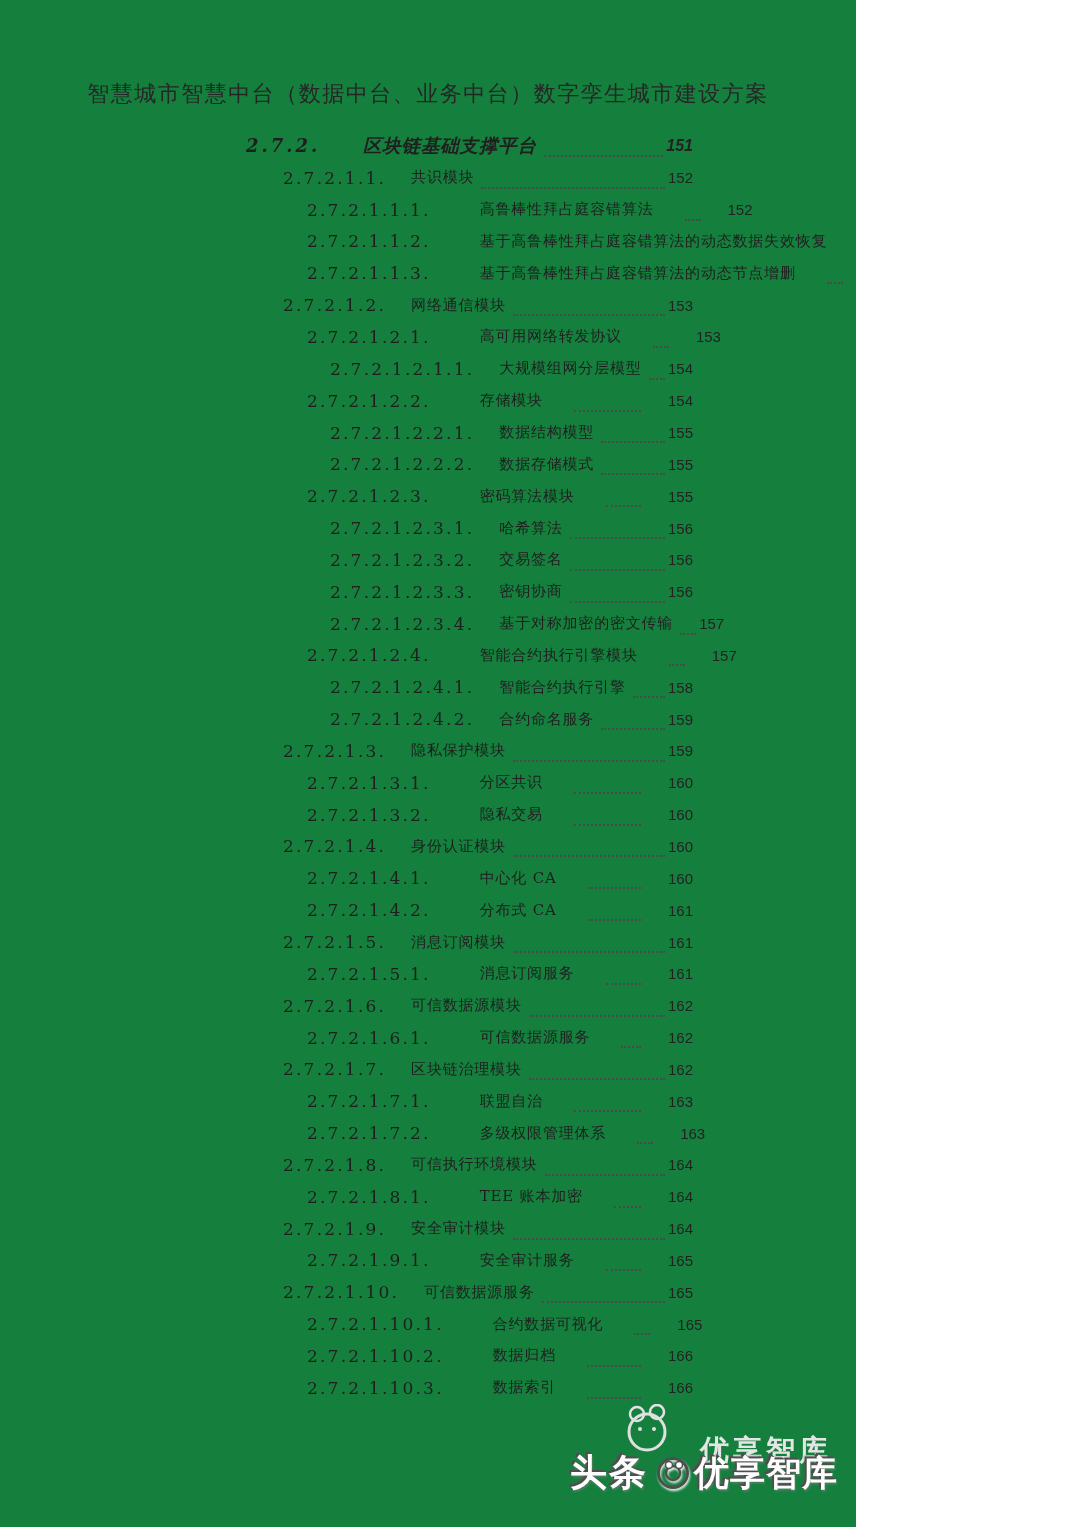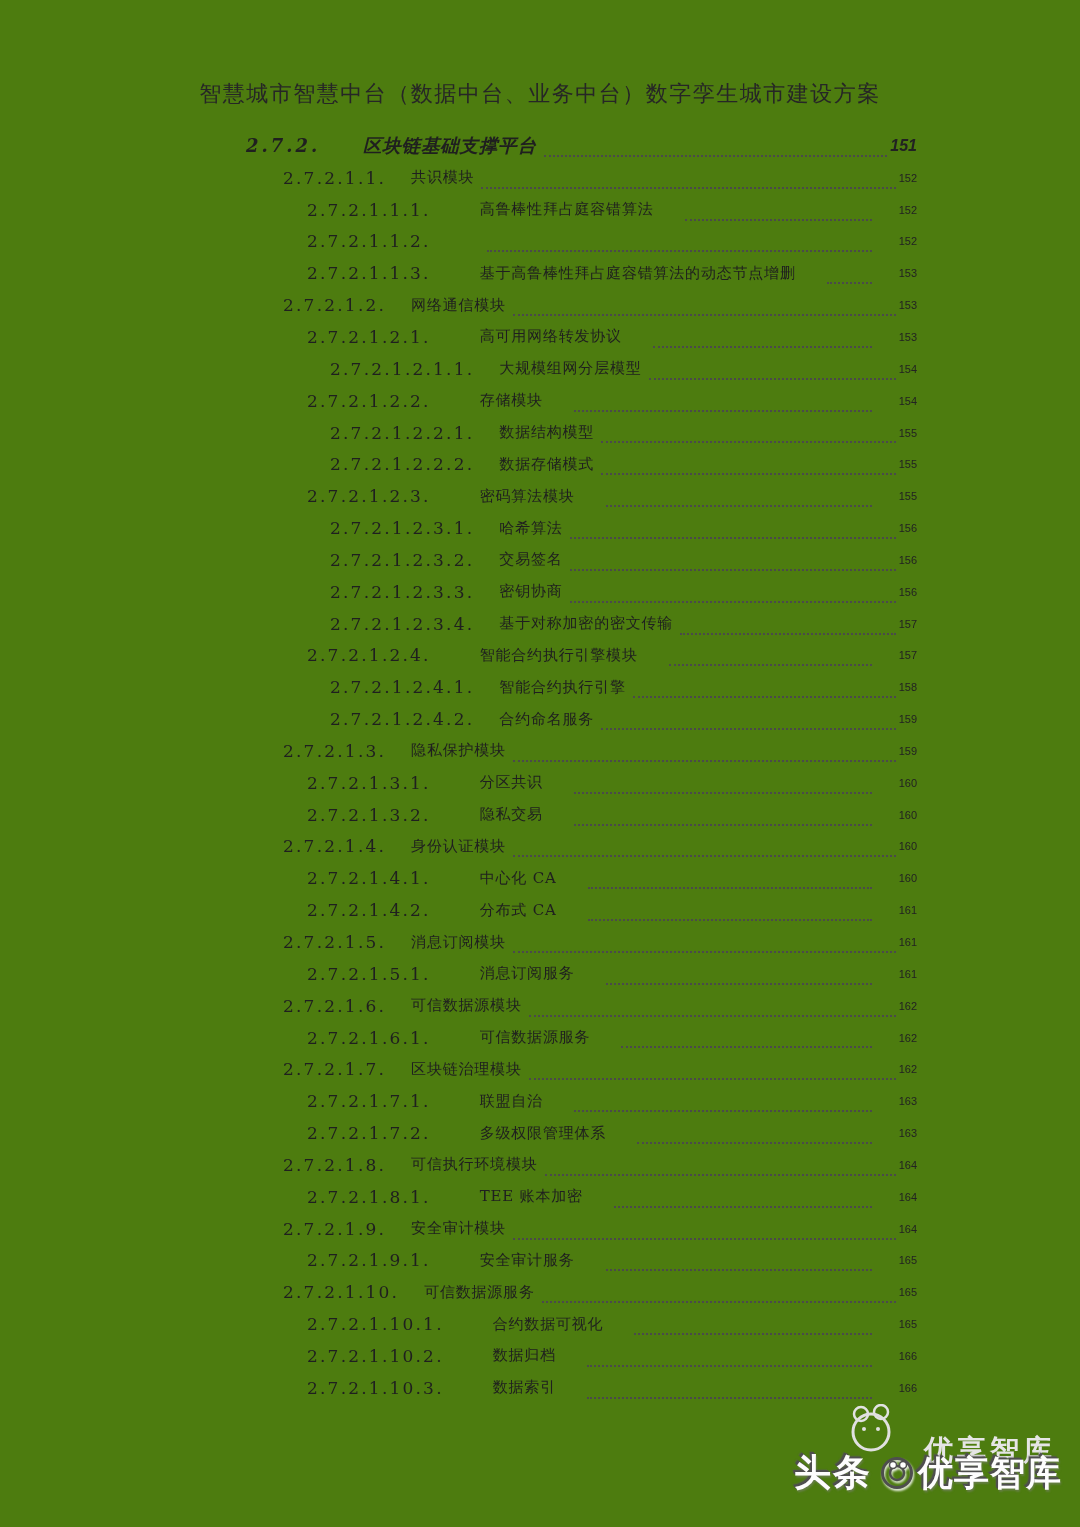--- a/index.html
+++ b/index.html
@@ -1,19 +1,19 @@
 <!DOCTYPE html>
 <html><head>
 <meta charset="utf-8">
 <style>
   html,body{margin:0;padding:0;background:#ffffff;}
   .page{
     position:relative;
-    width:1080px;height:1527px;
-    background:#4d7c0f;
+    width:856px;height:1527px;
+    background:#15803d;
     font-family:"DejaVu Serif",serif;
     overflow:hidden;
   }
   
   .doc-header{
     position:absolute;top:79px;left:0;right:0;
     text-align:center;
     font-size:22px;color:#262626;letter-spacing:1.5px;
     white-space:nowrap;
   }
@@ -34,21 +34,21 @@
     font-size:15px;letter-spacing:0.8px;white-space:nowrap;
   }
   .leader{
     flex:1 1 auto;min-width:16px;
     border-bottom:2px dotted #4a4a4a;
     align-self:flex-end;
     margin:0 3px 5px 7px;
   }
   .pg{
     font-family:"Liberation Sans",sans-serif;
-    font-size:11px;color:#222222;white-space:nowrap;
+    font-size:15px;color:#222222;white-space:nowrap;
   }
   .l1{padding-left:37px;}
   .l2{padding-left:61px;gap:24px;}
   .l3{padding-left:84px;}
   .em{font-style:italic;font-weight:bold;}
   .em .num{font-size:18px;min-width:92px;letter-spacing:3px;}
   .em .t{font-size:18.5px;}
   .em .pg{font-weight:bold;font-size:16px;}
   
   .watermark{
@@ -100,20 +100,21 @@
         <span class="pg">152</span>
       </div>
       <div class="row l2">
         <span class="num">2.7.2.1.1.1.</span>
         <span class="t">高鲁棒性拜占庭容错算法</span>
         <span class="leader"></span>
         <span class="pg">152</span>
       </div>
       <div class="row l2">
         <span class="num">2.7.2.1.1.2.</span>
+        <span class="t">基于高鲁棒性拜占庭容错算法的动态数据失效恢复</span>
         <span class="leader"></span>
         <span class="pg">152</span>
       </div>
       <div class="row l2">
         <span class="num">2.7.2.1.1.3.</span>
         <span class="t">基于高鲁棒性拜占庭容错算法的动态节点增删</span>
         <span class="leader"></span>
         <span class="pg">153</span>
       </div>
       <div class="row l1">

